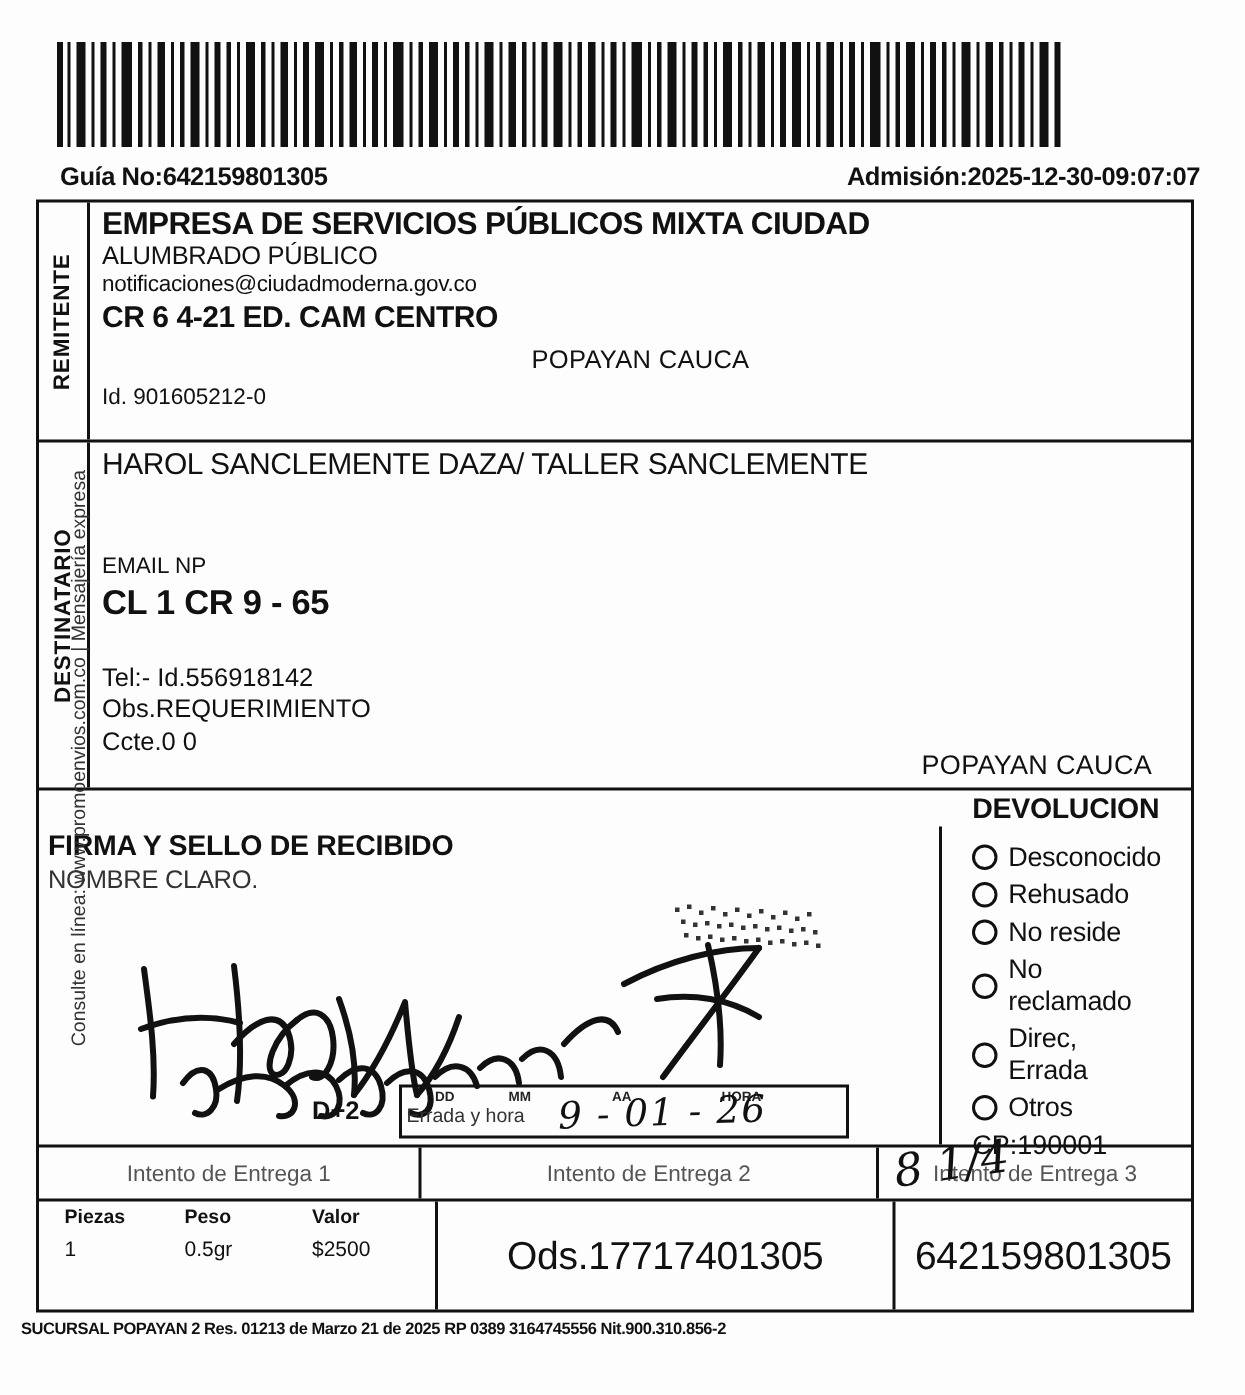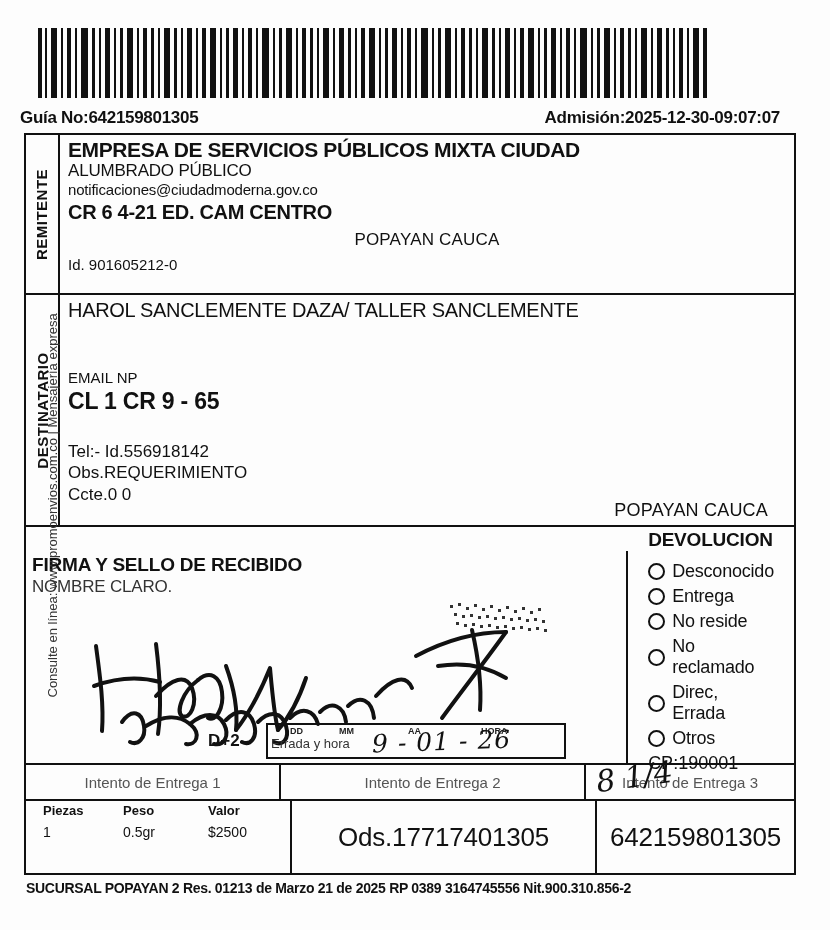--- a/index.html
+++ b/index.html
@@ -31,21 +31,21 @@
   }
   .barcode {
     width: 100%;
     height: 100%;
     display: block;
   }
 
   
   .guia-line {
     position: absolute;
-    left: 20px;
+    left: 40px;
     top: 108px;
     width: 760px;
     display: flex;
     justify-content: space-between;
     align-items: baseline;
     font-size: 17px;
     font-weight: bold;
     letter-spacing: -0.3px;
   }
 
@@ -285,24 +285,24 @@
     display: flex;
     align-items: center;
     justify-content: center;
     font-size: 26px;
     letter-spacing: -0.2px;
   }
 
   
   .footer {
     position: absolute;
-    left: 26px;
+    left: 14px;
     top: 880px;
     width: 770px;
-    font-size: 14px;
+    font-size: 11px;
     font-weight: bold;
     letter-spacing: -0.3px;
     white-space: nowrap;
   }
 
   
   .vtext {
     position: absolute;
     left: -78px;
     top: 560px;
@@ -543,21 +543,21 @@
 
       <div class="devol">
         <div class="title">DEVOLUCION</div>
         <ul>
           <li>
             <span class="radio"></span>
             <span>Desconocido</span>
           </li>
           <li>
             <span class="radio"></span>
-            <span>Entrega</span>
+            <span>Rehusado</span>
           </li>
           <li>
             <span class="radio"></span>
             <span>No reside</span>
           </li>
           <li>
             <span class="radio"></span>
             <span>No reclamado</span>
           </li>
           <li>

